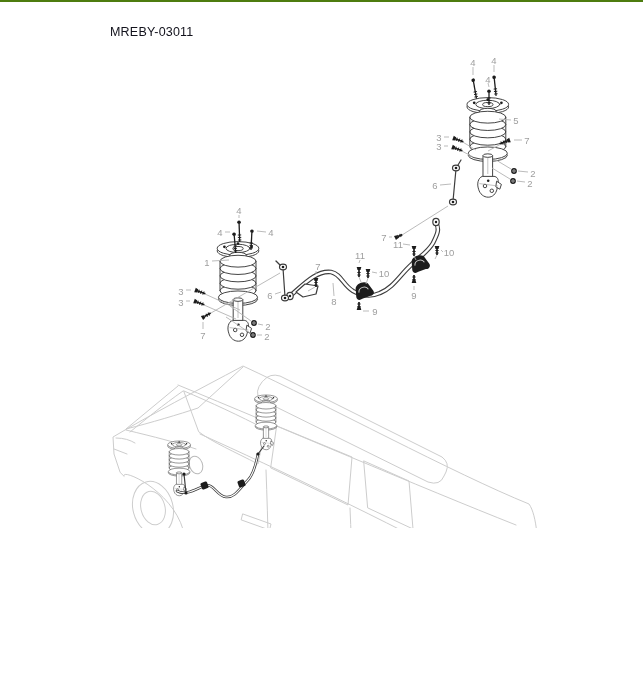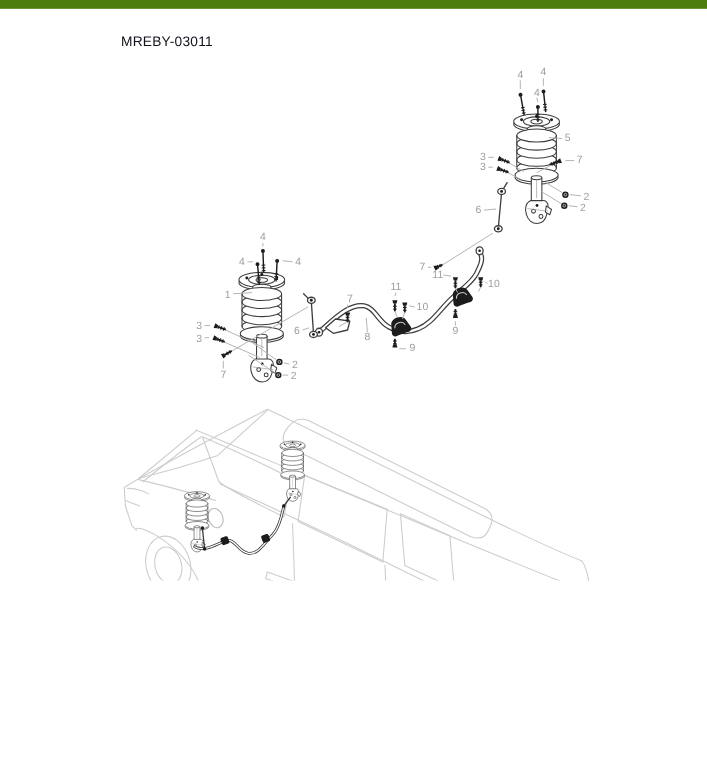--- a/index.html
+++ b/index.html
@@ -1,17 +1,17 @@
 <!DOCTYPE html>
 <html style="--part-line: #3d3d3d; --part-dark: #1c1c1c; --callout: #9e9e9e; --leader: #b3b3b3; --van-line: #cdcdcd;"><head>
 <meta charset="utf-8">
 <style>
   html,body{margin:0;padding:0;background:#fff;}
   .canvas{position:relative;width:643px;height:528px;background:#fff;overflow:hidden;
-          font-family:"Liberation Sans",sans-serif;border-top:8px solid #4d7c0f;box-sizing:border-box;}
+          font-family:"Liberation Sans",sans-serif;border-top:2px solid #4d7c0f;box-sizing:border-box;}
   .title{position:absolute;left:110px;top:23px;font-size:12.5px;color:#12121c;letter-spacing:.2px;}
   svg.stage{position:absolute;left:0;top:0;}
   
   .plf{fill:#ffffff;stroke:var(--part-line);stroke-width:1.2;stroke-linejoin:round;}
   .pl{fill:none;stroke:var(--part-line);stroke-width:1.2;stroke-linejoin:round;stroke-linecap:round;}
   .thin{fill:none;stroke:#8f8f8f;stroke-width:.7;}
   .dk{fill:var(--part-dark);stroke:none;}
   .bar-outer{fill:none;stroke:var(--part-line);stroke-width:4.6;stroke-linecap:round;}
   .bar-inner{fill:none;stroke:#ffffff;stroke-width:2.4;stroke-linecap:round;}
   .mbar-outer{fill:none;stroke:var(--part-line);stroke-width:2.6;stroke-linecap:round;}

